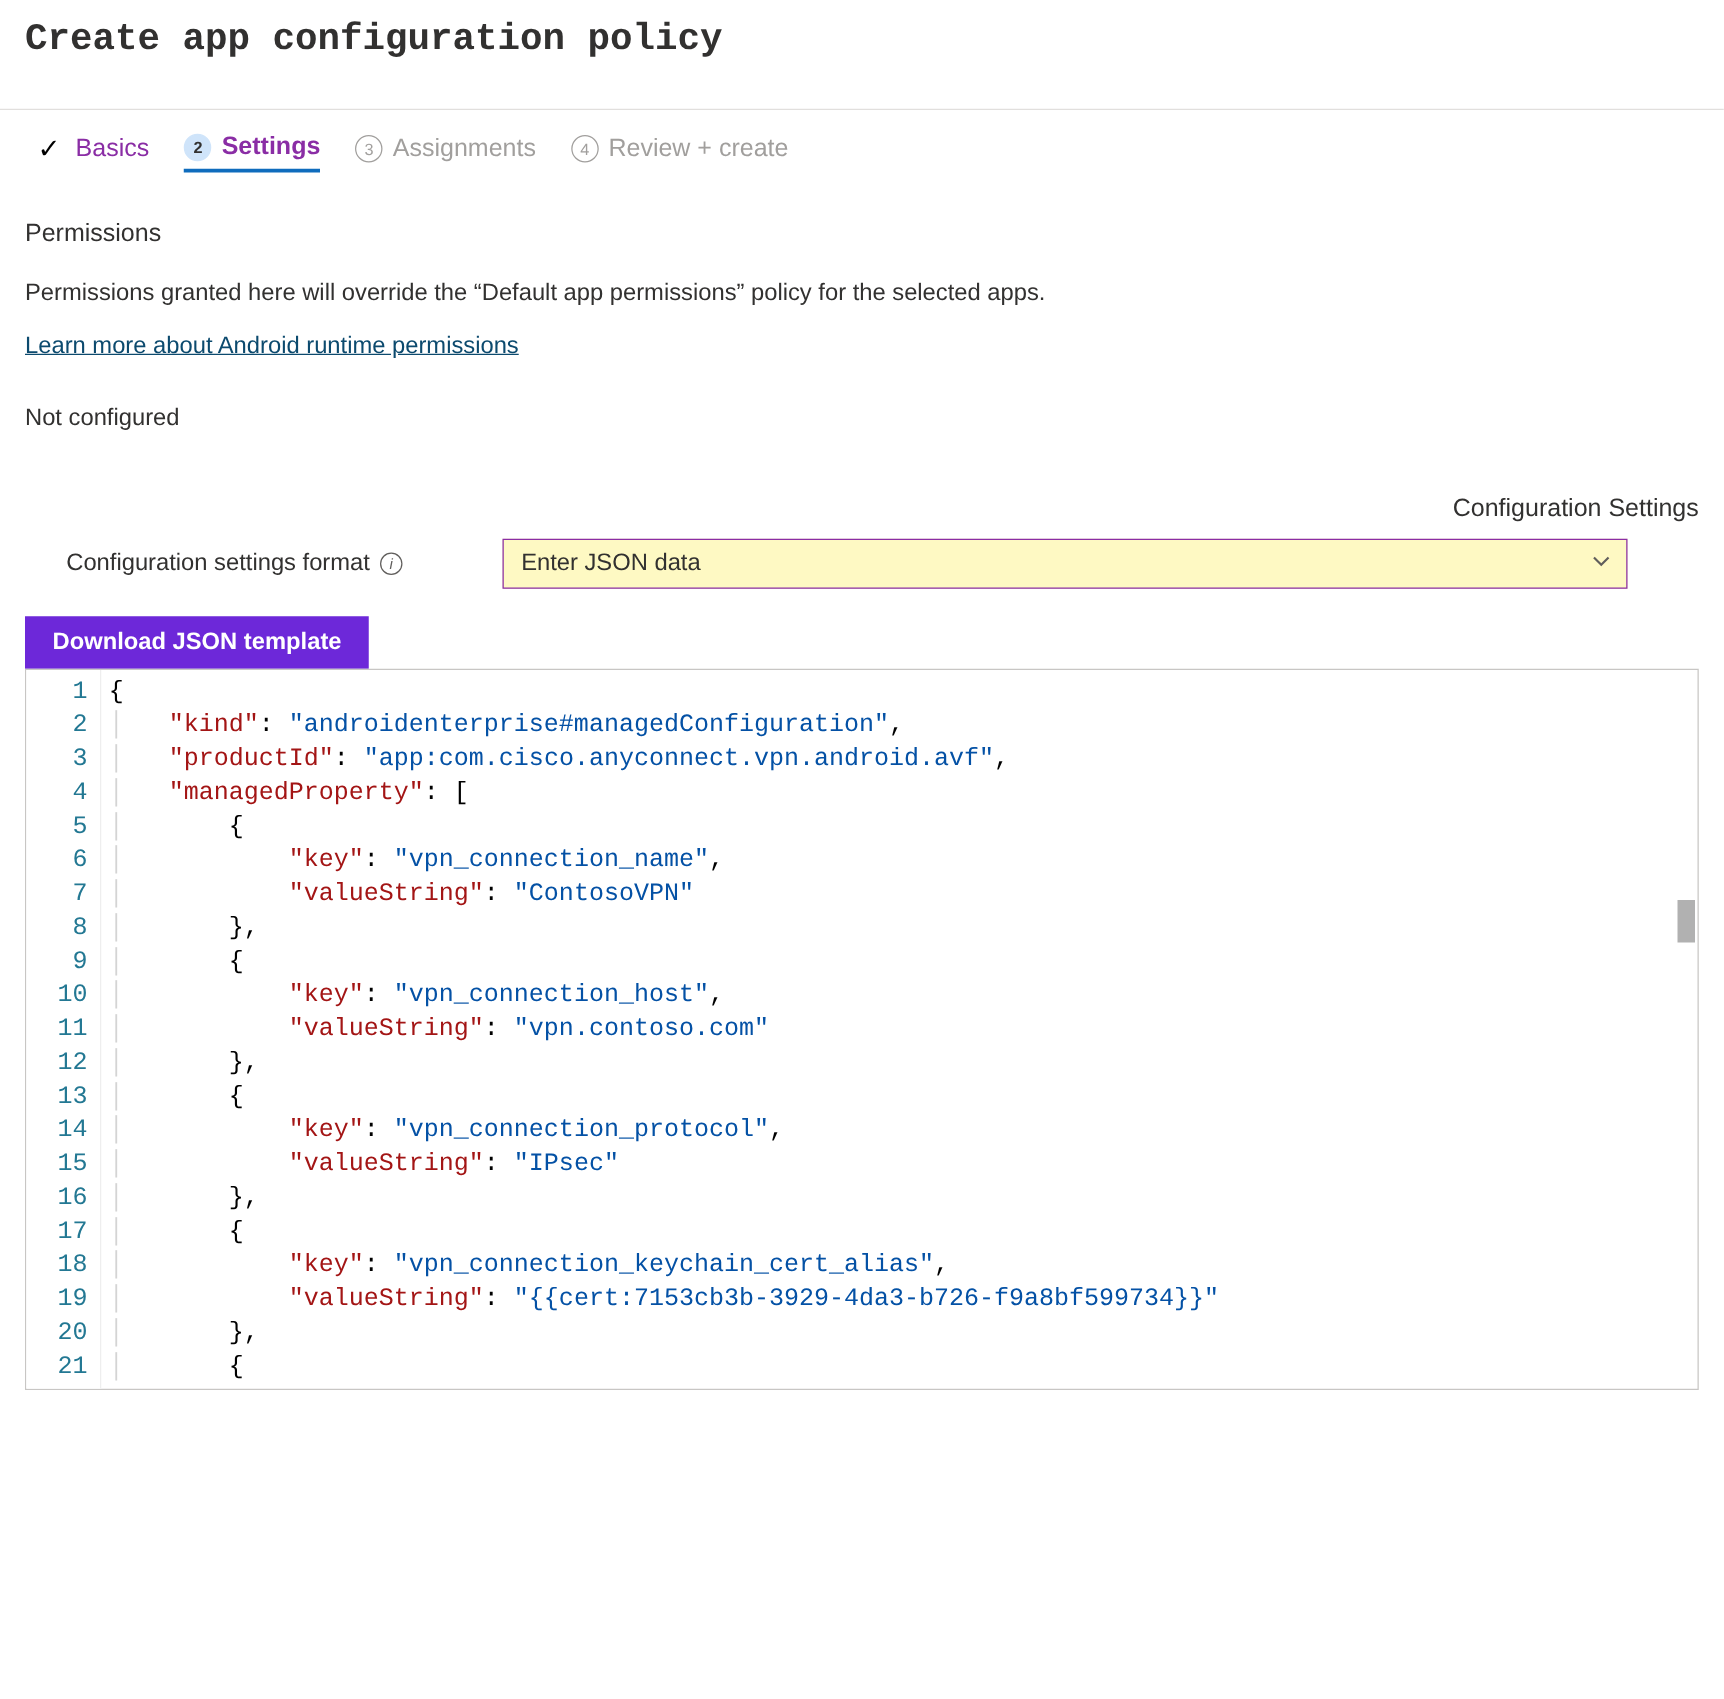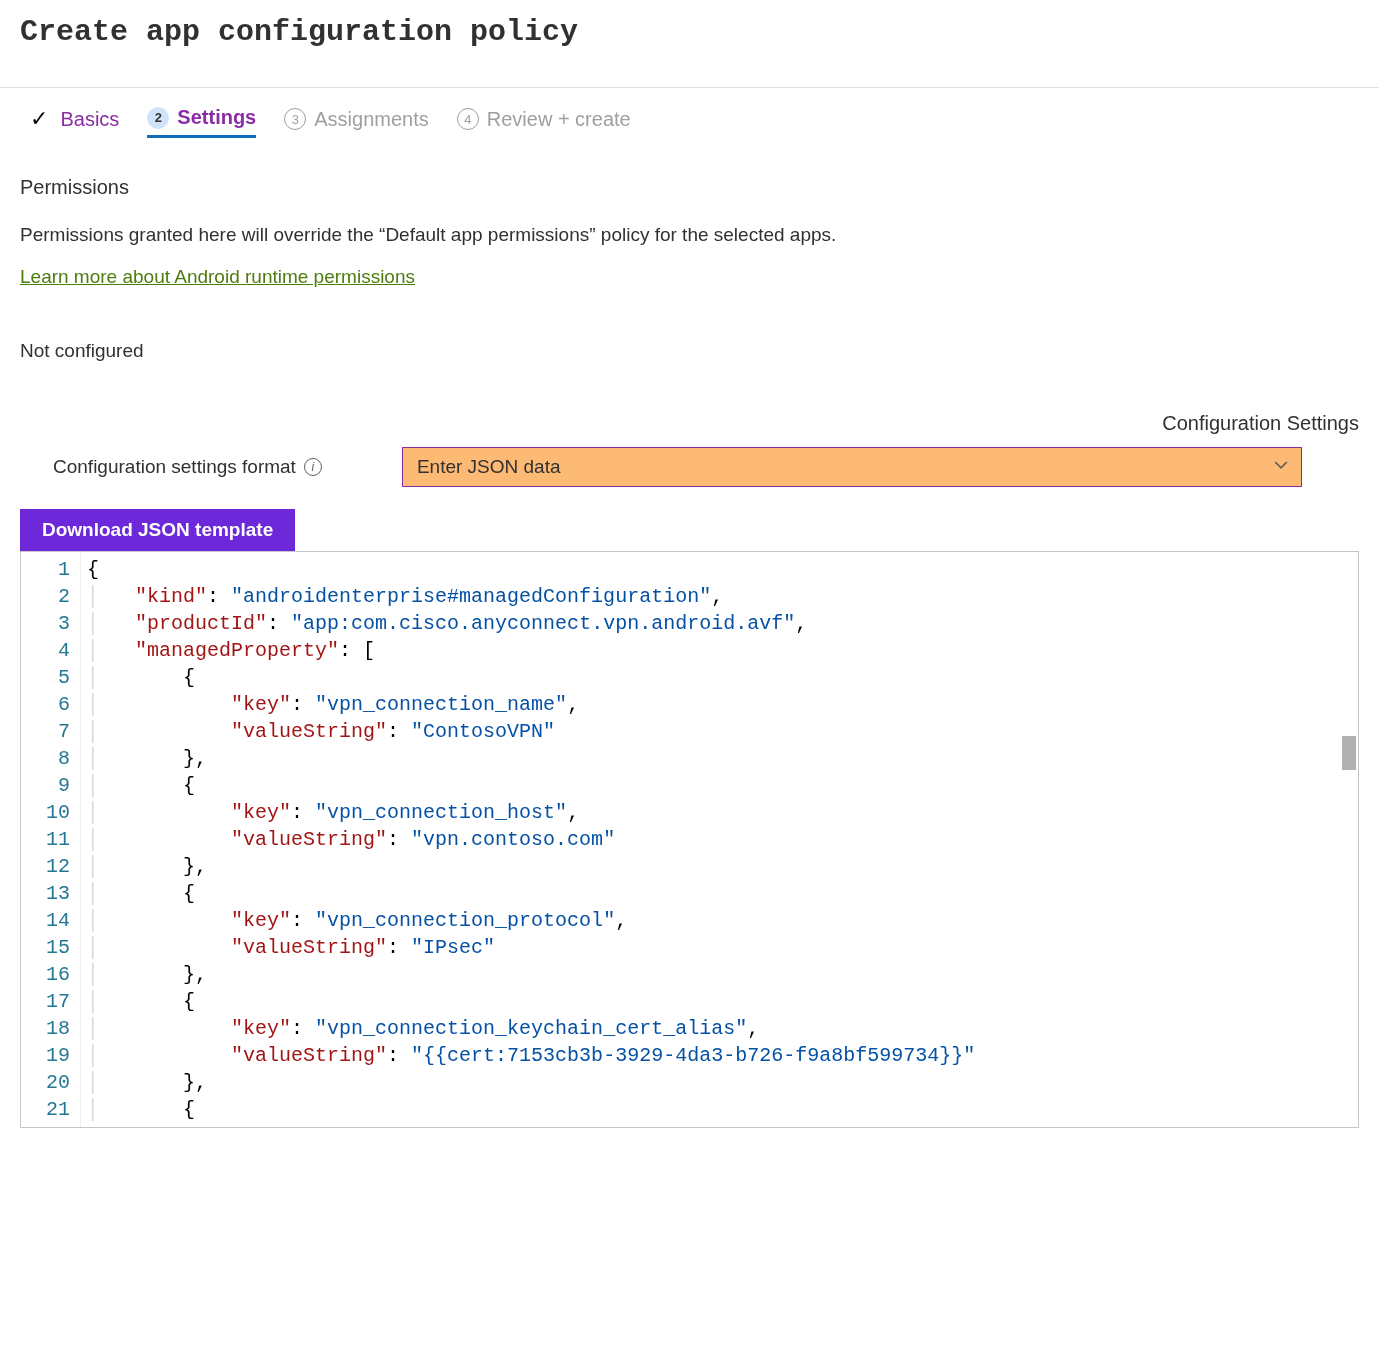--- a/index.html
+++ b/index.html
@@ -59,25 +59,25 @@
       padding-top: 30px;
       padding-bottom: 6px;
     }
     .section-desc {
       font-size: 19px;
       color: #323130;
       padding-bottom: 20px;
       margin-top: 19px;
     }
     .link {
-      color: #4d7c0f;
+      color: #0c4a6e;
       text-decoration: underline;
       font-size: 19px;
       display: inline-block;
-      margin-bottom: 36px;
+      margin-bottom: 20px;
     }
     .btn-primary {
       background: #0f6cbd;
       color: #fff;
       border: none;
       padding: 8px 20px;
       font-size: 18px;
       font-weight: 600;
       cursor: pointer;
     }
@@ -121,21 +121,21 @@
     .select-wrap {
       flex: 1;
       position: relative;
       max-width: 900px;
     }
     .select-box {
       width: 100%;
       border: 1px solid #8a2da5;
       padding: 8px 51px 8px 14px;
       font-size: 19px;
-      background: #fdba74;
+      background: #fef9c3;
       cursor: pointer;
       text-align: left;
       color: #323130;
     }
     .chevron {
       position: absolute;
       right: 14px;
       top: 50%;
       transform: translateY(-50%);
       pointer-events: none;

